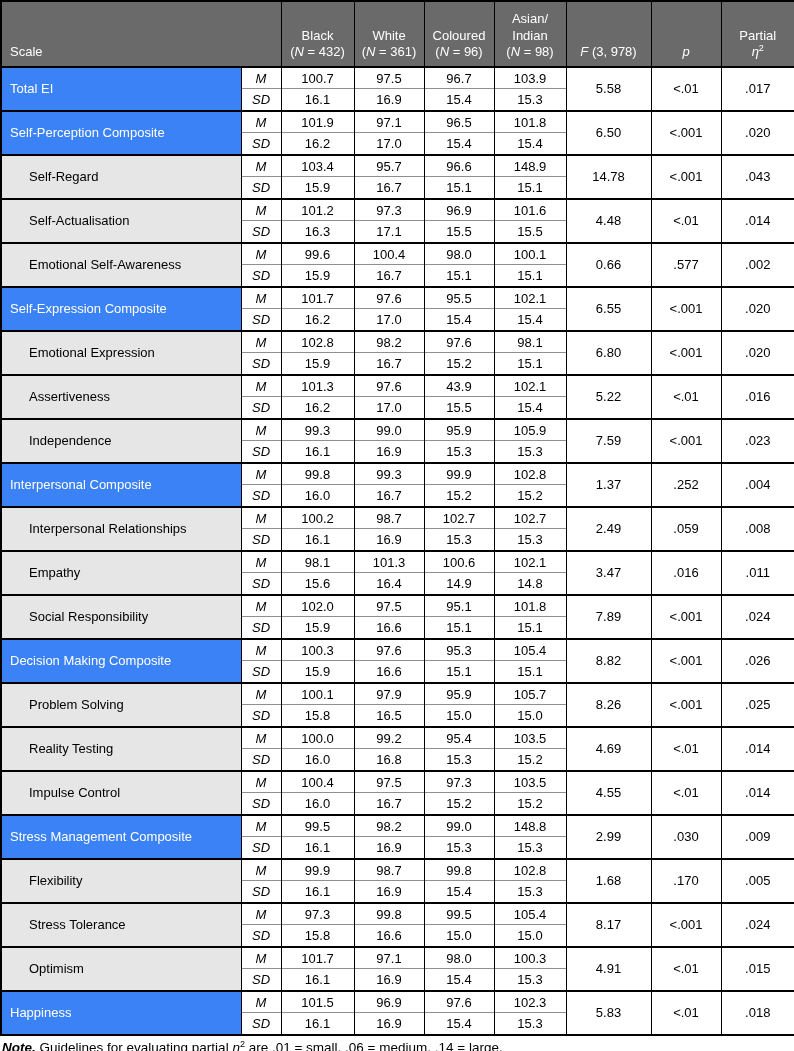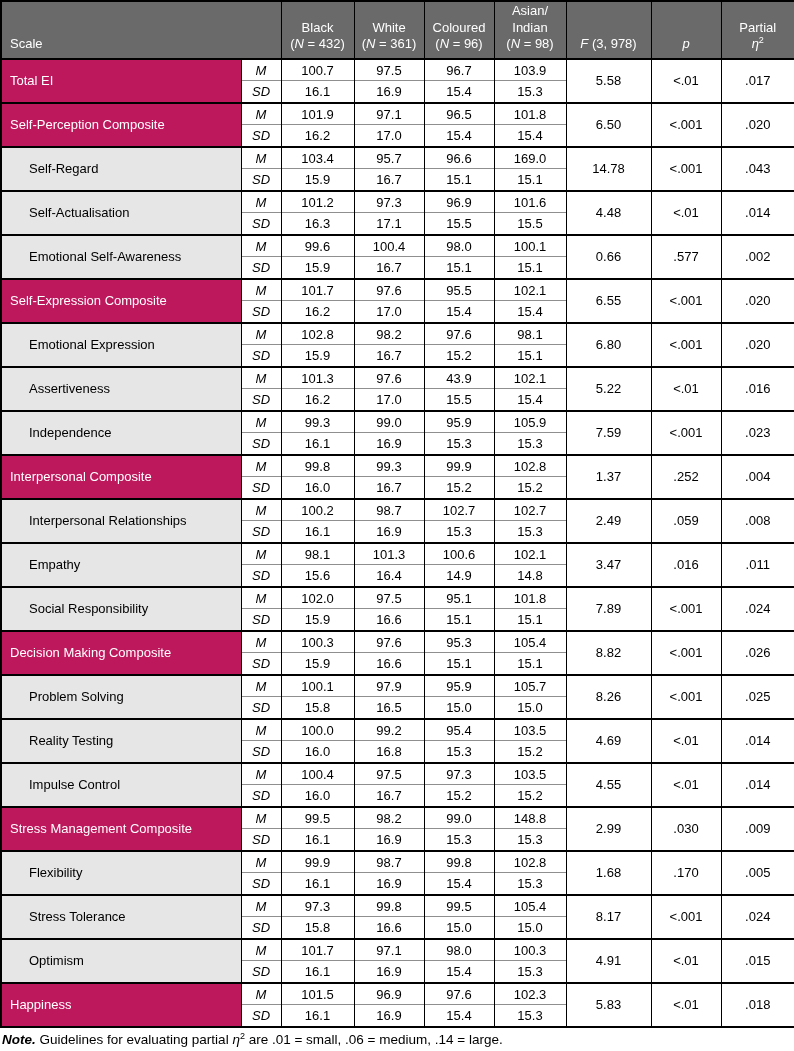--- a/index.html
+++ b/index.html
@@ -16,21 +16,21 @@
     border: 2px solid #000;
   }
   thead th {
     background: #6a6a6a;
     color: #ffffff;
     font-weight: normal;
     font-size: 13px;
     line-height: 1.28;
     vertical-align: bottom;
     text-align: center;
-    padding: 1px 1px 5px 1px;
+    padding: 9px 1px 5px 1px;
     border-left: 1px solid #000;
     border-bottom: 2px solid #000;
     height: 48px;
   }
   thead th.scale-h {
     text-align: left;
     padding-left: 8px;
     border-left: none;
   }
   tbody tr { height: 22px; }
@@ -43,21 +43,21 @@
     overflow: hidden;
     white-space: nowrap;
   }
   tr.m-row > td { border-top: 2px solid #000; }
   tr.sd-row > td { border-top: 1px solid #8f8f8f; }
   td.scale {
     text-align: left;
     border-left: none;
   }
   td.scale.composite {
-    background: #be185d;
+    background: #3b82f6;
     color: #ffffff;
     padding-left: 8px;
   }
   td.scale.sub {
     background: #e6e6e6;
     padding-left: 27px;
   }
   td.msd { font-style: italic; }
   .ital { font-style: italic; }
   sup { font-size: 9px; vertical-align: super; line-height: 0; }
@@ -131,21 +131,21 @@
         <td>17.0</td>
         <td>15.4</td>
         <td>15.4</td>
       </tr>
       <tr class="m-row">
         <td class="scale sub" rowspan="2">Self-Regard</td>
         <td class="msd">M</td>
         <td>103.4</td>
         <td>95.7</td>
         <td>96.6</td>
-        <td>169.0</td>
+        <td>148.9</td>
         <td rowspan="2">14.78</td>
         <td rowspan="2">&lt;.001</td>
         <td rowspan="2">.043</td>
       </tr>
       <tr class="sd-row">
         <td class="msd">SD</td>
         <td>15.9</td>
         <td>16.7</td>
         <td>15.1</td>
         <td>15.1</td>

